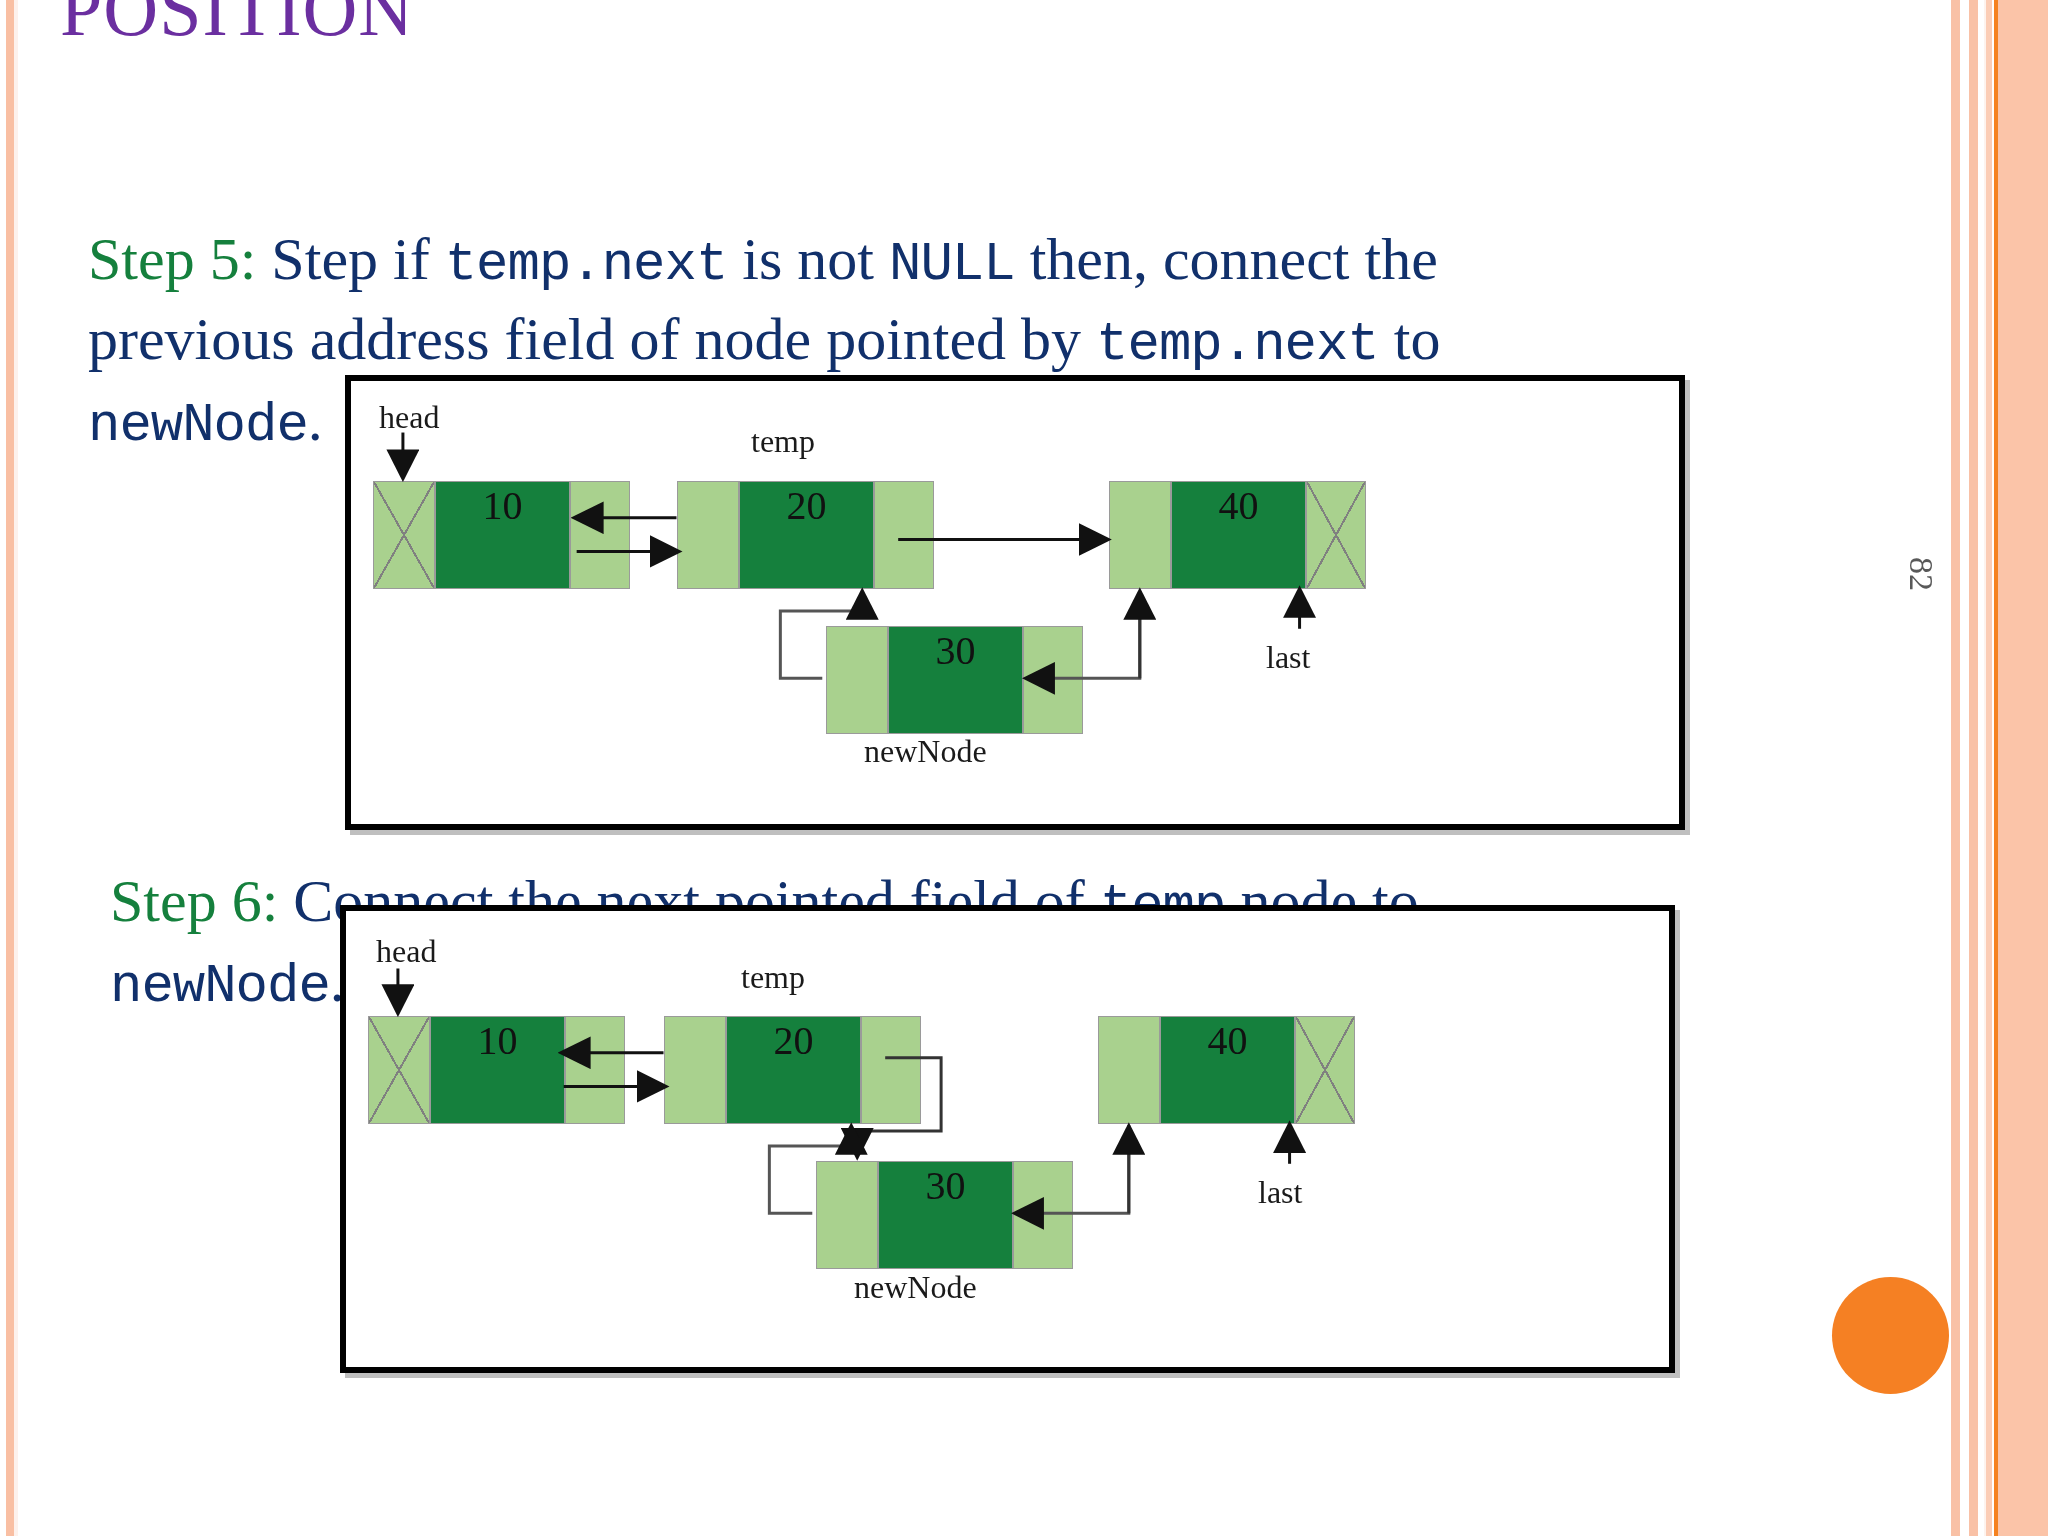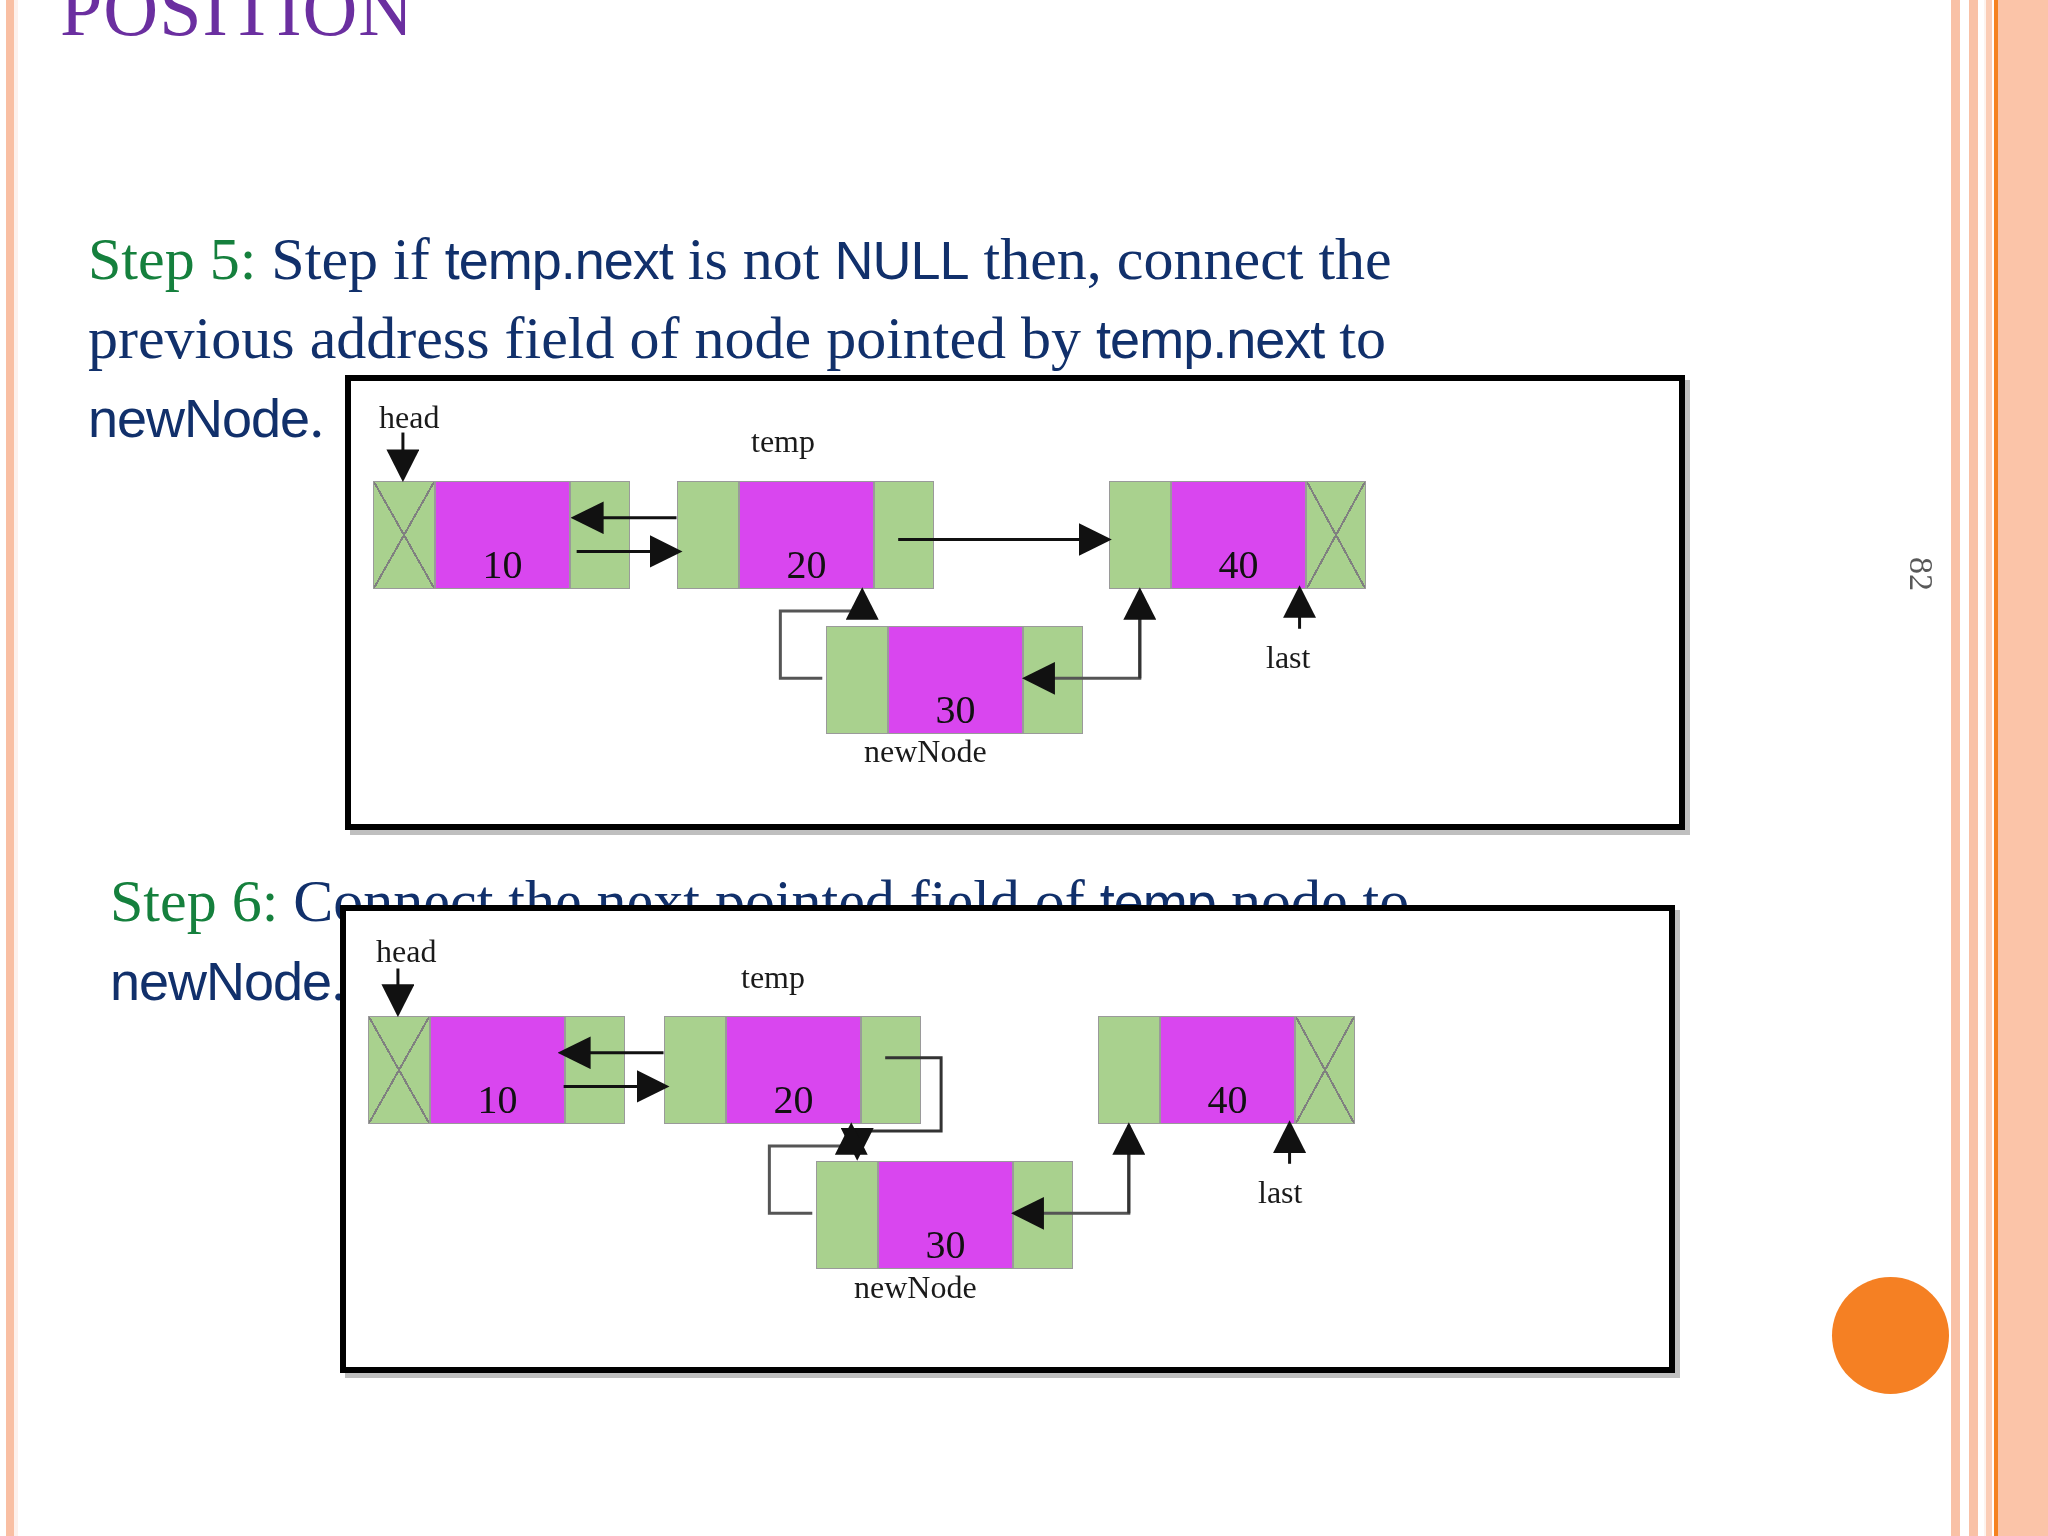--- a/index.html
+++ b/index.html
@@ -36,21 +36,21 @@
 
   
   .para{
     position:absolute;
     color:#11306b;
     font-size:60px;
     line-height:1.32;
     font-family:"Liberation Serif", serif;
   }
   .para .step{color:#15803d;}
-  .mono{font-family:Liberation Sans, sans-serif;font-size:54px;letter-spacing:-1px;}
+  .mono{font-family:Liberation Mono, monospace;font-size:54px;letter-spacing:-1px;}
 
   #p5{left:88px;top:220px;width:1380px;}
   #p6{left:110px;top:862px;width:1380px;}
 
   
   .figure{
     position:absolute;
     background:#ffffff;
     border:6px solid #000000;
     box-shadow:5px 5px 0 0 #bfbfbf;
@@ -58,21 +58,21 @@
   }
   #fig1{left:345px;top:375px;width:1340px;height:455px;}
   #fig2{left:340px;top:905px;width:1335px;height:468px;}
 
   .fig-inner{position:absolute;inset:0;}
 
   
   .node{position:absolute;display:flex;height:108px;}
   .cell{border:1px solid #9a9a9a;box-sizing:border-box;position:relative;}
   .cell.green{background:#a9d18e;}
-  .cell.blue{background:#d946ef;display:flex;align-items:flex-end;justify-content:center;}
+  .cell.blue{background:#15803d;display:flex;align-items:flex-start;justify-content:center;}
   .cell .val{
     font-family:"Liberation Serif", serif;
     font-size:40px;color:#111;
   }
   .cell.x::before,.cell.x::after{
     content:"";position:absolute;left:0;top:0;width:100%;height:100%;
   }
   .cell.x::before{
     background:linear-gradient(to bottom right,
       transparent calc(50% - 1px), #808080 calc(50% - 1px),

